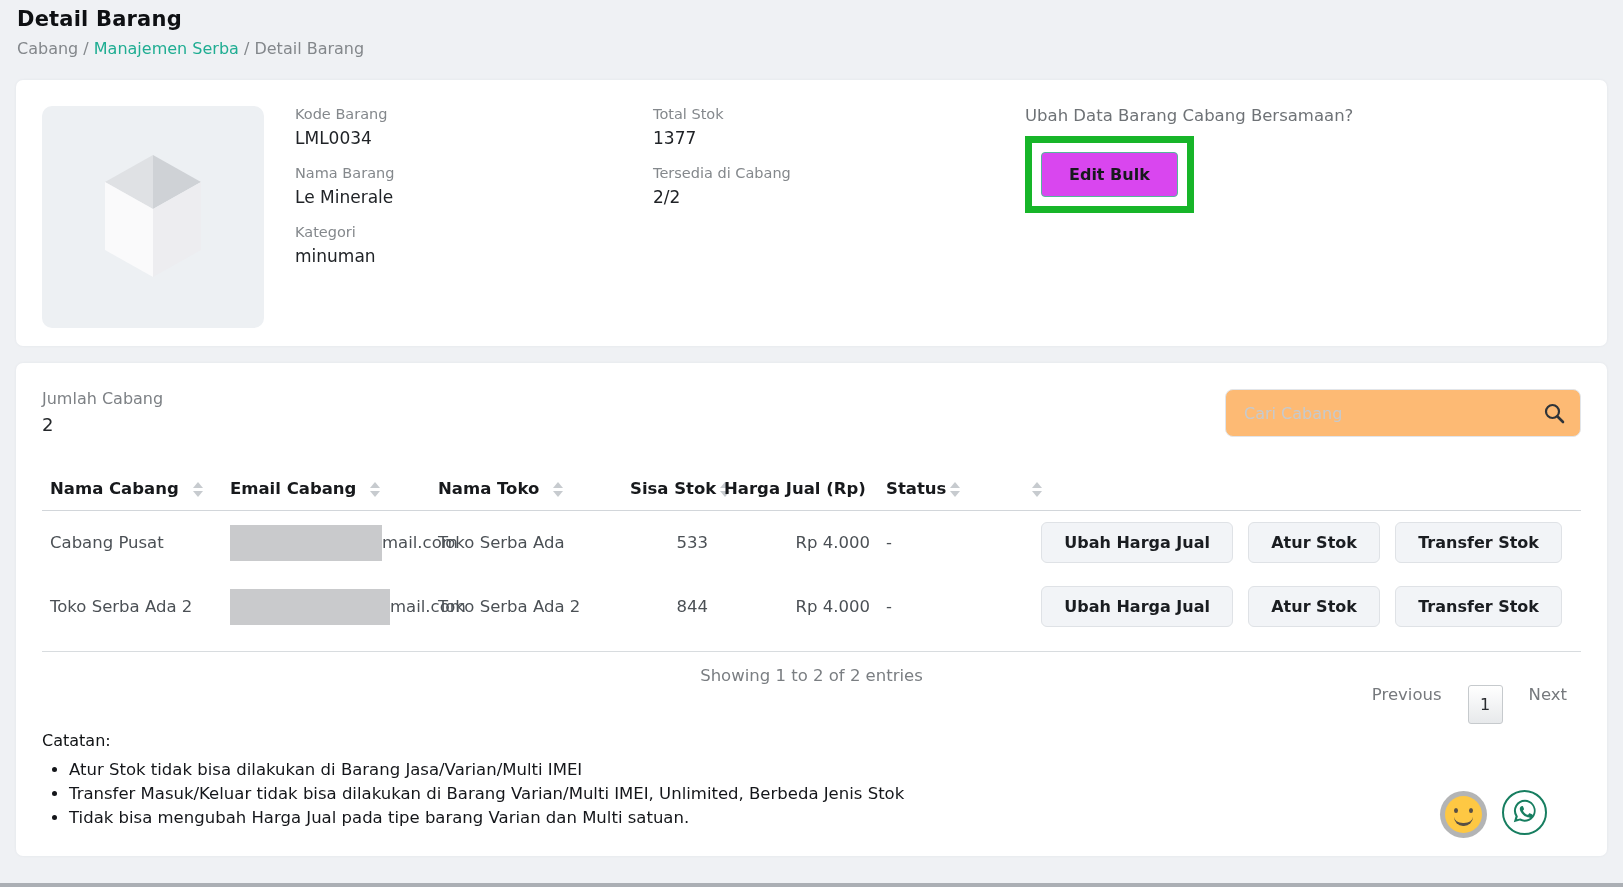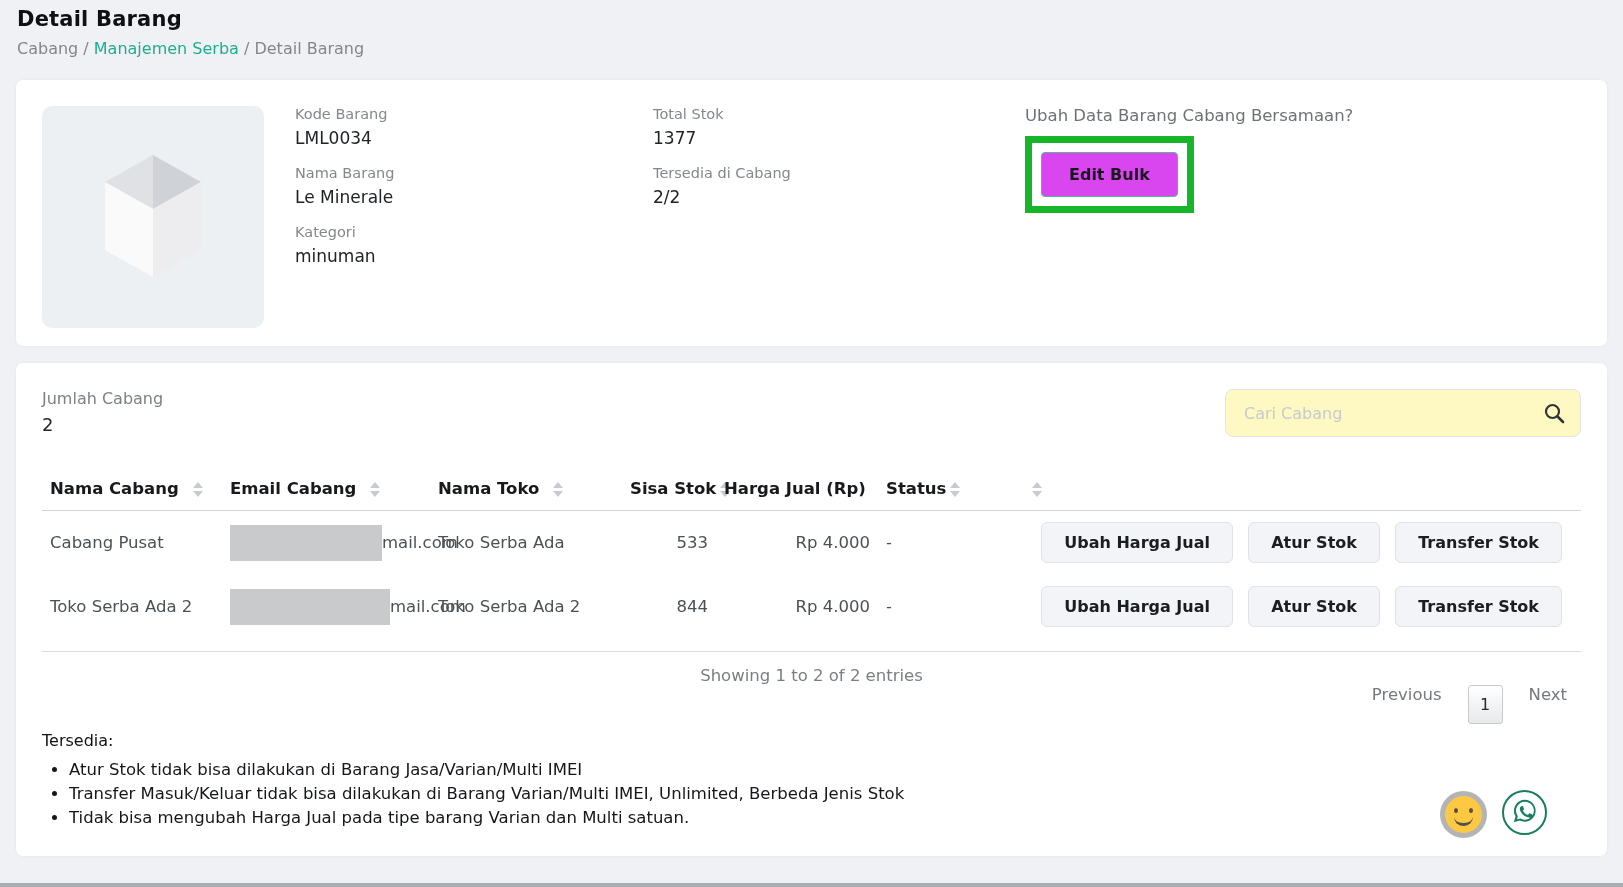--- a/index.html
+++ b/index.html
@@ -33,21 +33,21 @@
   .edit-bulk-btn { background:#d946ef; border:1px solid #54b79b; border-radius:4px;
     padding:12px 27px; font-size:16px; font-weight:600; color:#17191d;
     font-family:inherit; cursor:pointer; }
 
   
   .branches-top { display:flex; justify-content:space-between; align-items:flex-start; height:48px; }
   .jumlah-label { font-size:16px; color:#7d8185; }
   .jumlah-value { font-size:18px; color:#24272a; font-weight:500; margin-top:6px; }
   .search-wrap { position:relative; width:356px; height:48px; }
   .search-input { width:100%; height:100%; border:1px solid #e2e5e9; border-radius:8px;
-    padding:0 46px 0 18px; font-size:16px; color:#33373b; font-family:inherit; background:#fef9c3; }
+    padding:0 46px 0 18px; font-size:16px; color:#33373b; font-family:inherit; background:#fdba74; }
   .search-input::placeholder { color:#c6cace; }
   .search-icon { position:absolute; right:16px; top:13px; width:22px; height:22px; }
 
   
   table.branch-table { width:100%; border-collapse:collapse; margin-top:34px; table-layout:fixed; }
   .branch-table th { font-size:16.5px; font-weight:bold; color:#17191c; text-align:left;
     padding:8px 8px 12px 8px; border-bottom:1px solid #d2d6da; white-space:nowrap; }
   .branch-table td { font-size:16.5px; color:#4b5055; padding:8px; height:64px; white-space:nowrap; }
   .th-num, .td-num { text-align:right; }
   .sort-icon { display:inline-flex; flex-direction:column; gap:3px; margin-left:14px;
@@ -263,21 +263,21 @@
   <div class="pager-row">
     <div class="showing-text">Showing 1 to 2 of 2 entries</div>
     <div class="pager">
       <span class="pager-prev">Previous</span>
       <span class="pager-page">1</span>
       <span class="pager-next">Next</span>
     </div>
   </div>
 
   <div class="notes">
-    <div class="notes-title">Tersedia:</div>
+    <div class="notes-title">Catatan:</div>
     <ul>
       <li>Atur Stok tidak bisa dilakukan di Barang Jasa/Varian/Multi IMEI</li>
       <li>Transfer Masuk/Keluar tidak bisa dilakukan di Barang Varian/Multi IMEI, Unlimited, Berbeda Jenis Stok</li>
       <li>Tidak bisa mengubah Harga Jual pada tipe barang Varian dan Multi satuan.</li>
     </ul>
   </div>
 </div>
 
 <div class="float-smiley">
   <div class="smiley-face">

